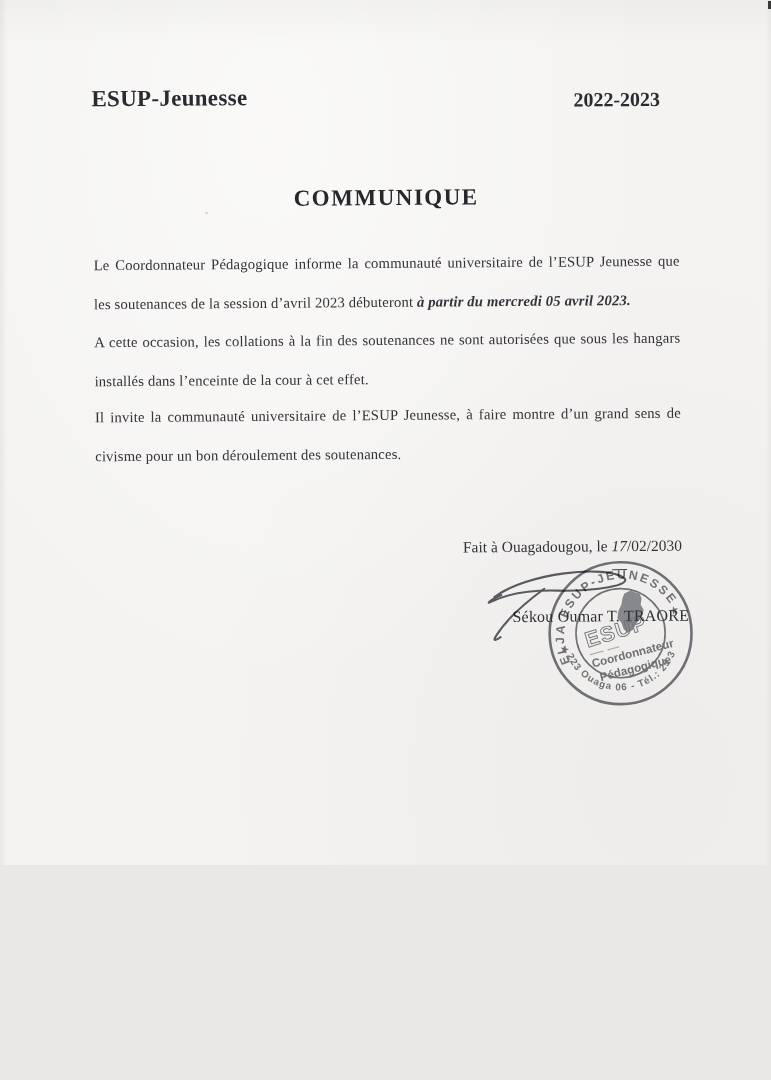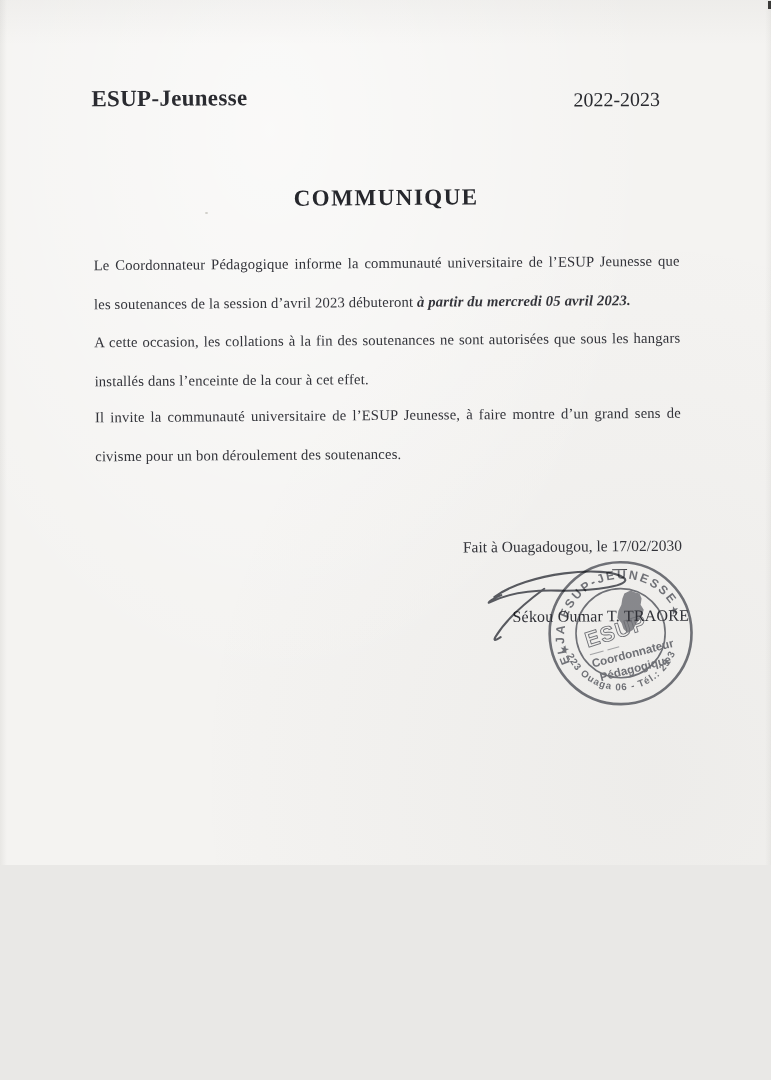--- a/index.html
+++ b/index.html
@@ -25,21 +25,21 @@
     position:absolute; inset:0;
     transform:rotate(-0.45deg);
     color:#2e2f35;
   }
   .hdr-left{
     position:absolute; left:94px; top:84px;
     font-size:23px; font-weight:bold; letter-spacing:.3px; color:#2a2b30;
   }
   .hdr-right{
     position:absolute; left:576px; top:90px;
-    font-size:20px; font-weight:normal; color:#2a2b30;
+    font-size:20px; font-weight:bold; color:#2a2b30;
   }
   .doc-title{
     position:absolute; left:94px; top:185px; width:588px;
     text-align:center;
     font-size:23px; font-weight:bold; letter-spacing:1.5px; color:#26272c;
   }
   .para{
     position:absolute; left:95px; width:586px;
     font-size:14.7px; line-height:39px;
     text-align:justify;
@@ -47,21 +47,21 @@
     color:#33343a;
   }
   .p1{top:229px;}
   .p2{top:306px;}
   .p3{top:381px;}
   .emph{font-weight:bold; font-style:italic;}
   .dateline{
     position:absolute; left:462px; top:539px;
     font-size:15.5px; color:#33343a;
   }
-  .u-day{border-bottom:1.4px solid #43444a; padding-bottom:15px;}
+  .u-day{border-bottom:1.4px solid #43444a; padding-bottom:15px;font-style:italic;}
   .signatory{
     position:absolute; left:511px; top:609px;
     font-size:16px; letter-spacing:.2px; color:#2f3036;
     z-index:2;
   }
   .sig-svg{
     position:absolute; left:455px; top:552px;
     z-index:3; mix-blend-mode:multiply;
   }
   .stamp-svg{

